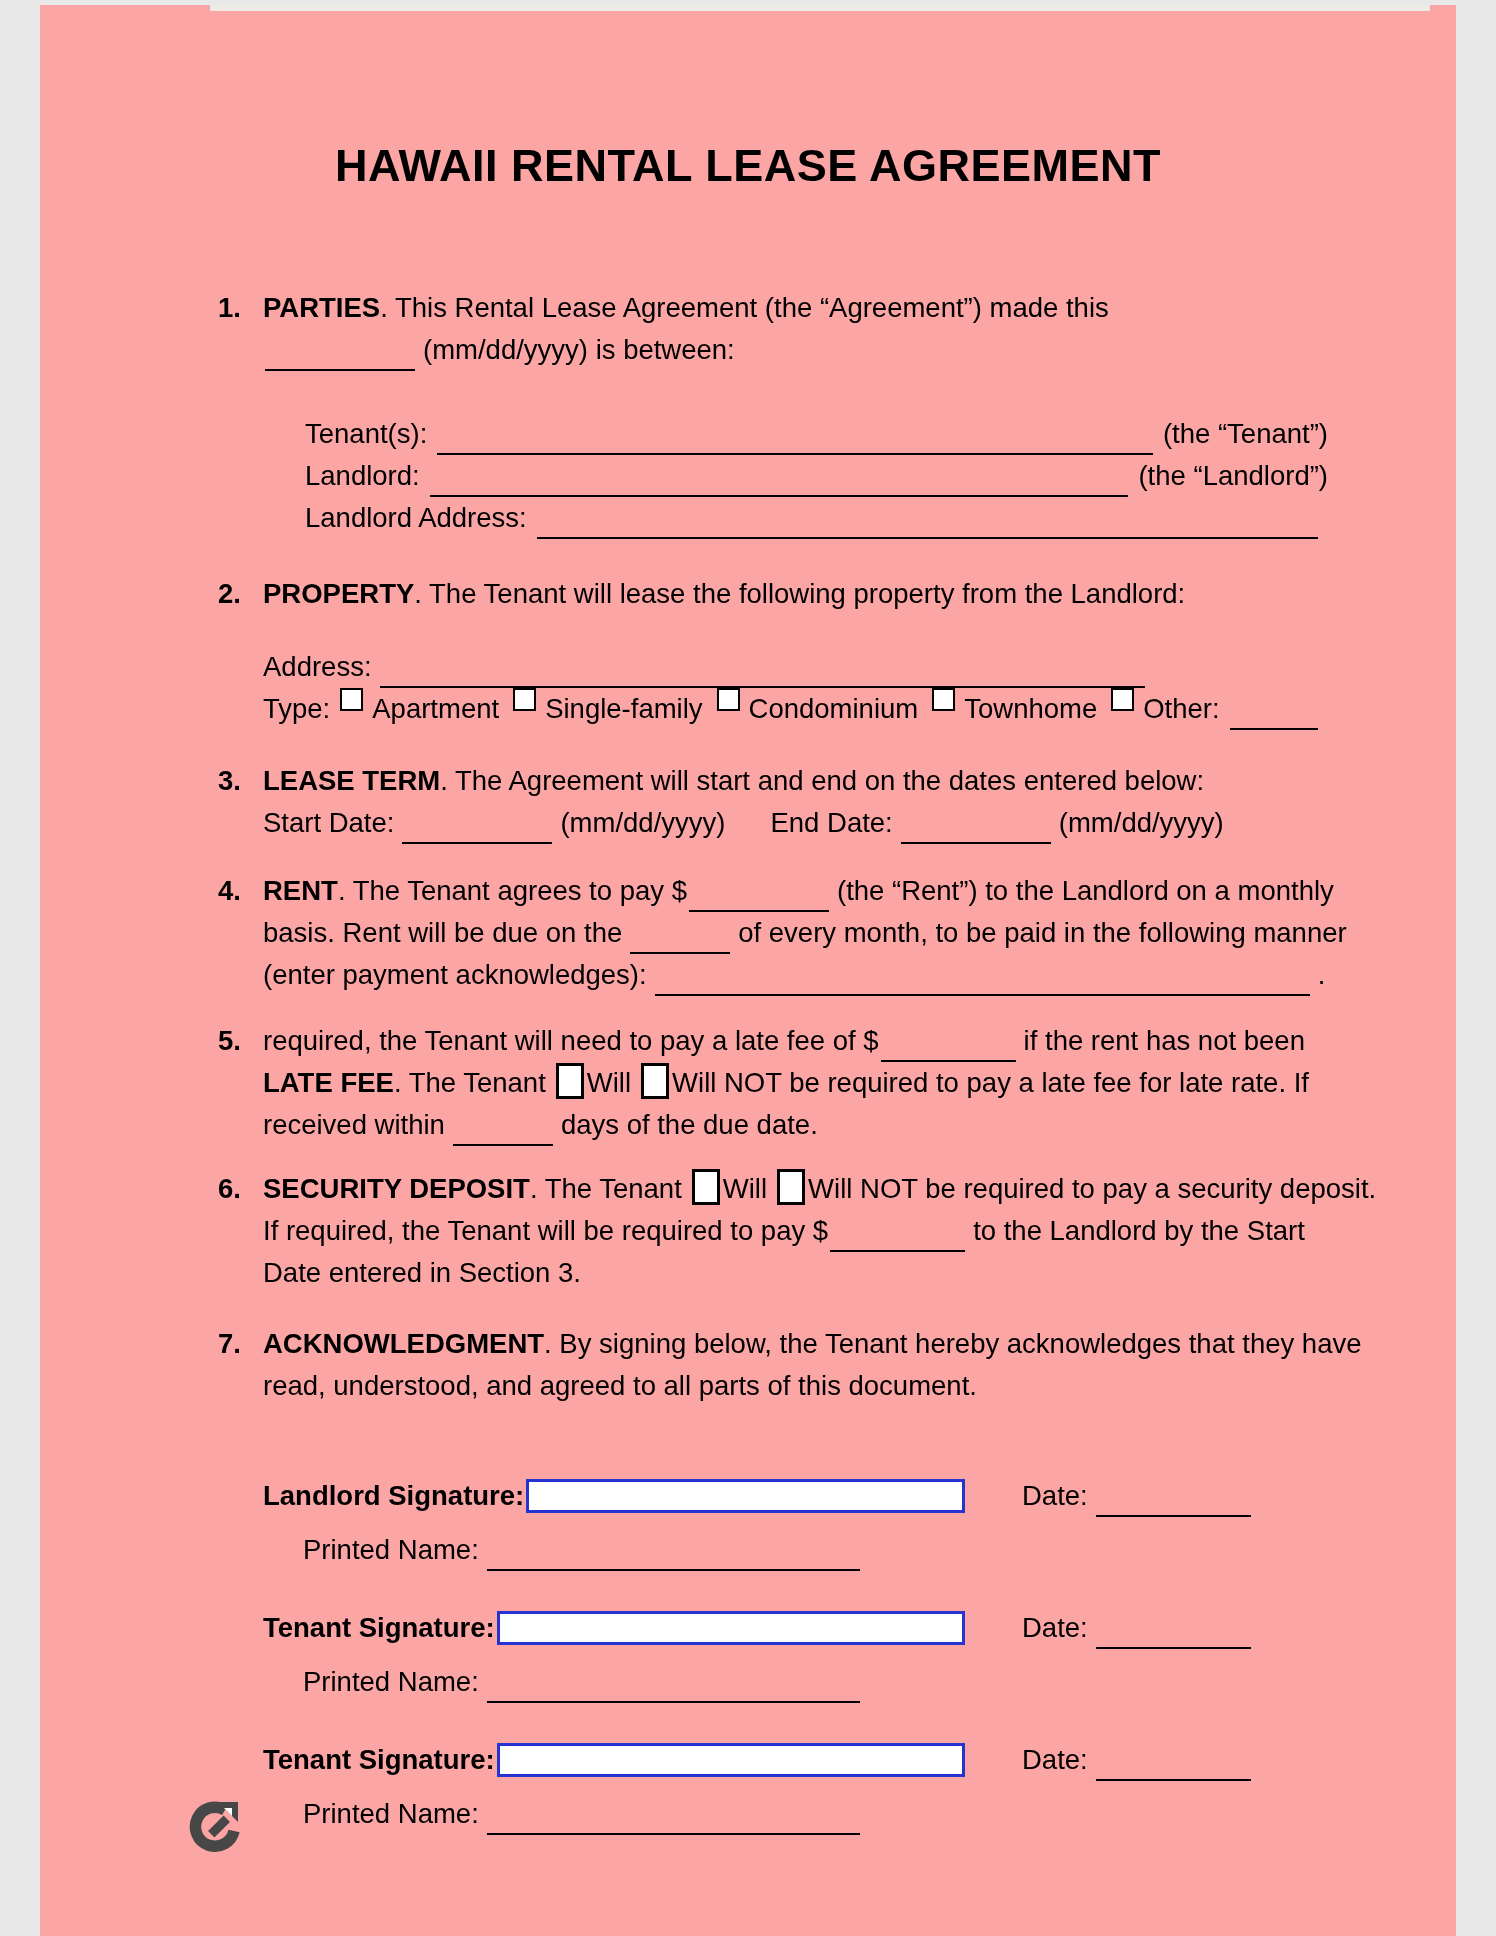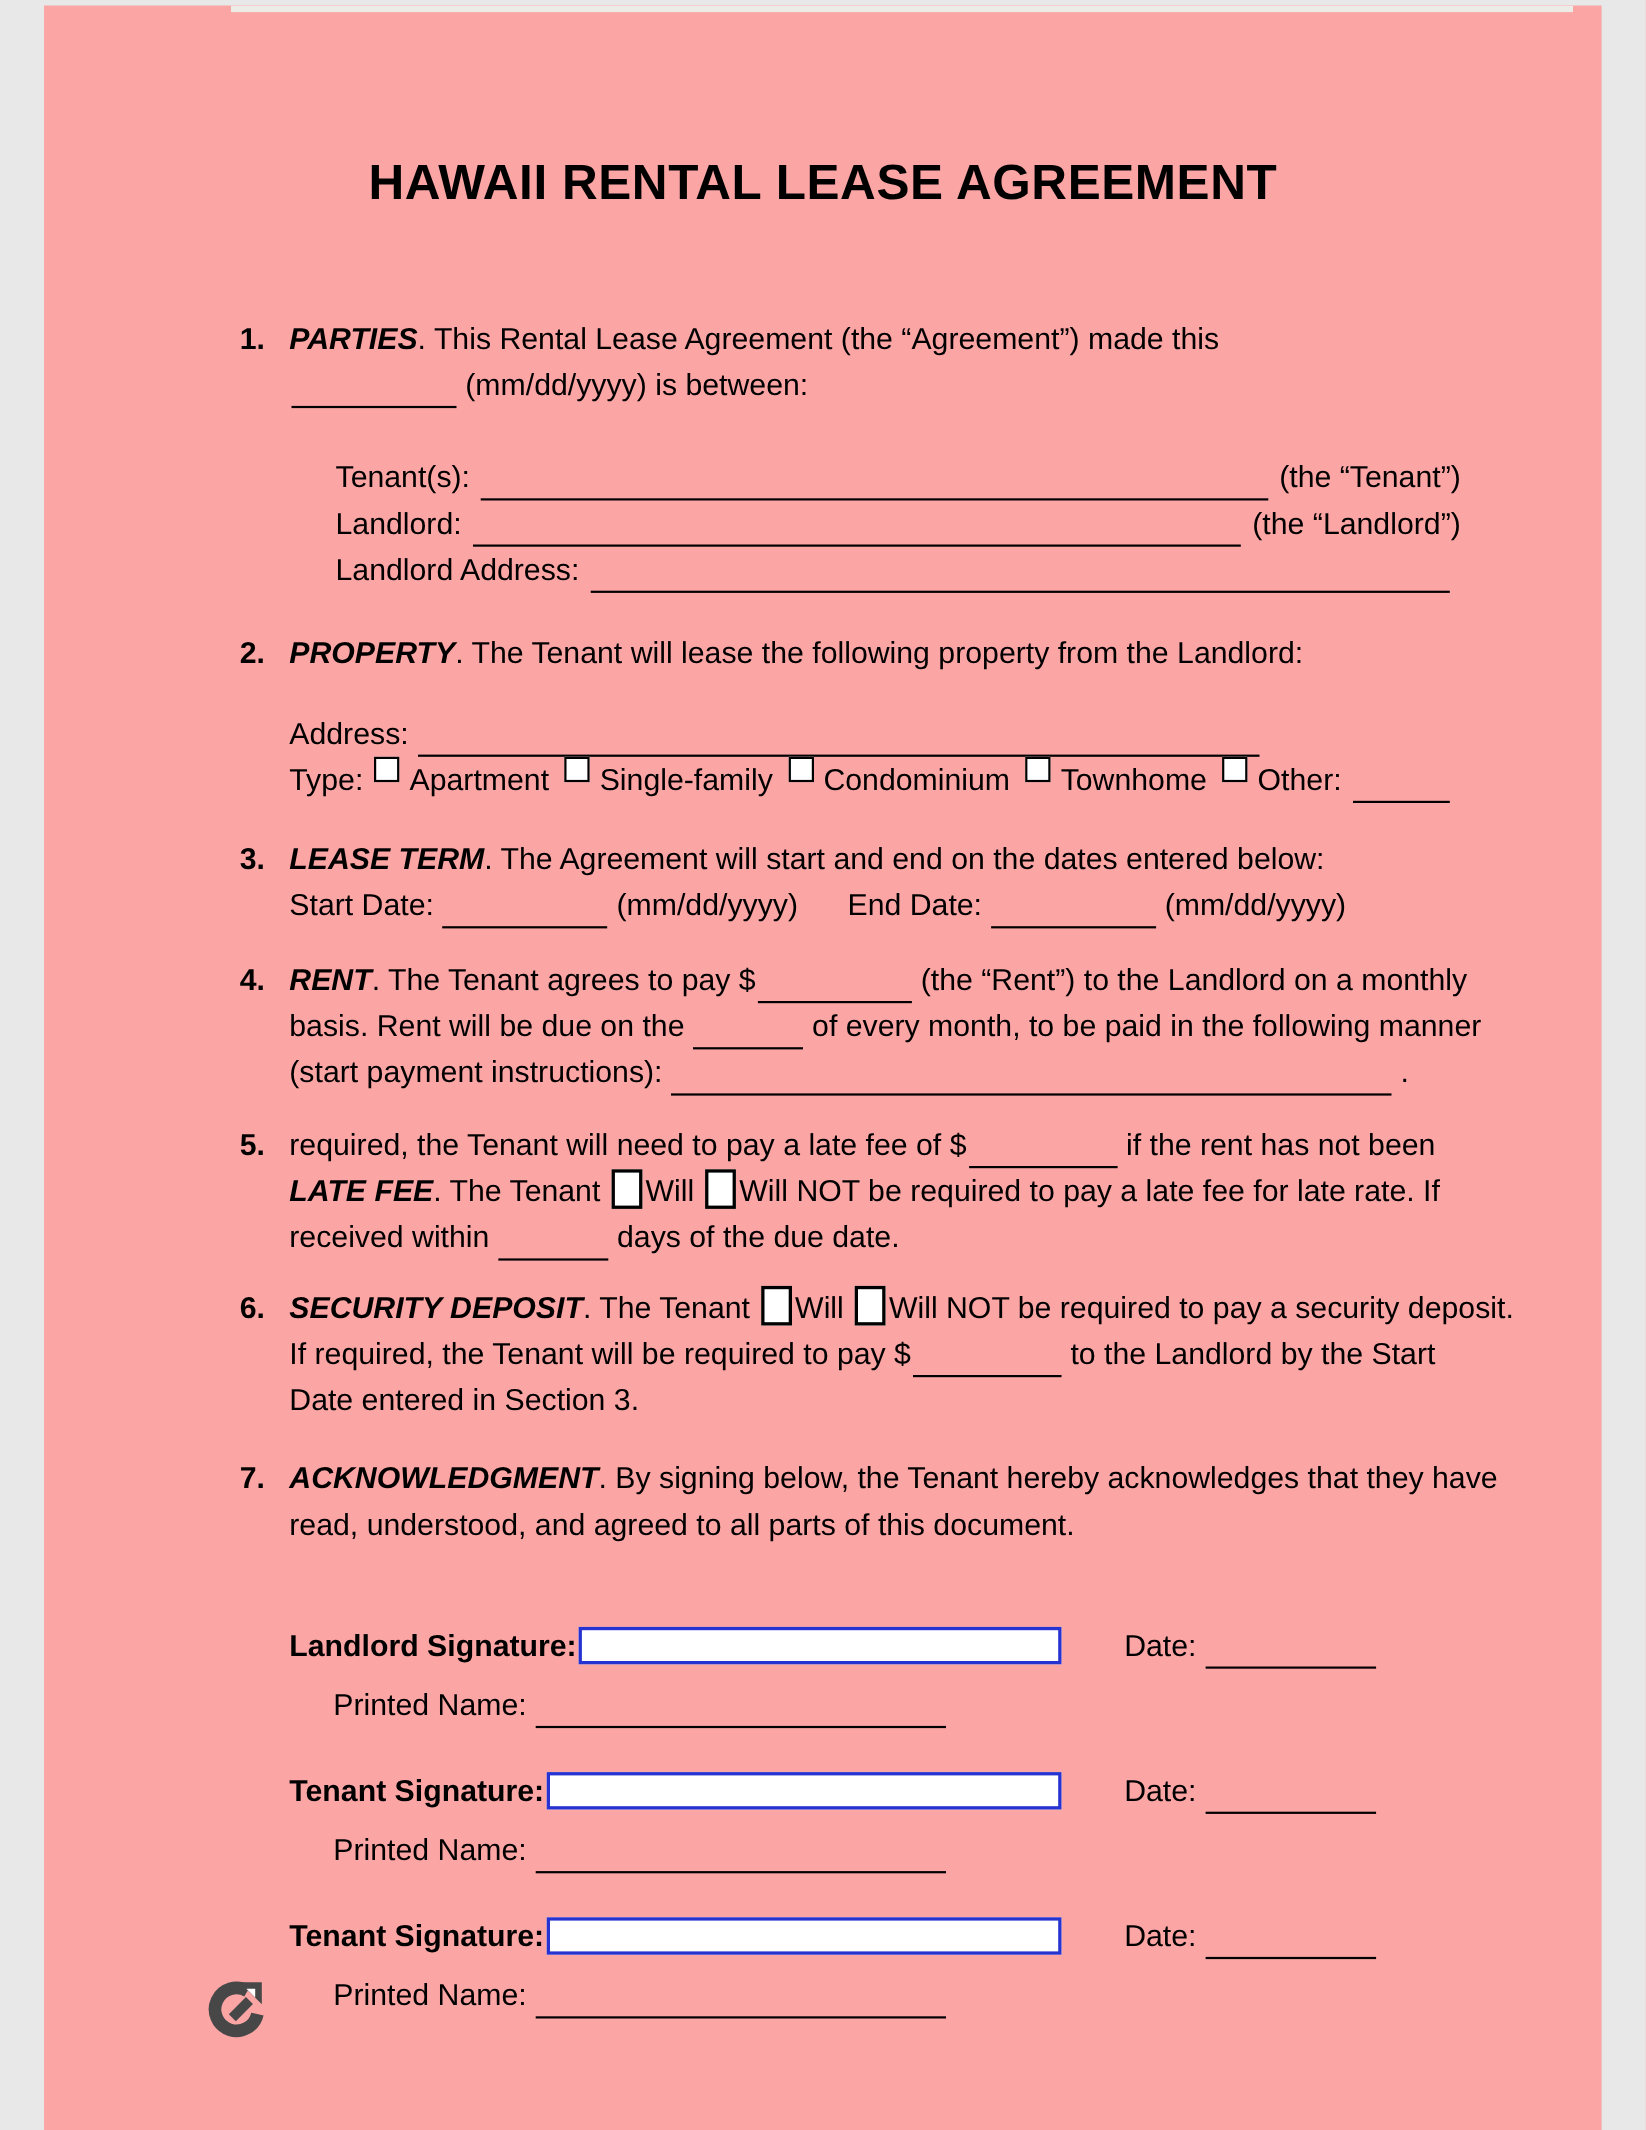--- a/index.html
+++ b/index.html
@@ -20,21 +20,21 @@
     text-align:center;
     font-weight:bold;
     font-size:45px;
     line-height:50px;
     letter-spacing:.5px;
   }
   .content{margin-left:178px;width:1110px;}
   .section{display:flex;}
   .num{flex:none;width:45px;font-weight:bold;}
   .sec-body{flex:1;min-width:0;}
-  .b{font-weight:bold;font-style:italic;}
+  .b{font-weight:bold;}
   .line{white-space:nowrap;}
   .row-flex{display:flex;align-items:flex-start;white-space:nowrap;}
   .indent1{margin-left:42px;}
 
   
   .blank{
     display:inline-block;
     border-bottom:2.5px solid #000;
     height:34px;
     vertical-align:bottom;
@@ -157,21 +157,21 @@
           <span>Start Date:</span><span class="blank bl-150"></span><span>(mm/dd/yyyy)</span><span class="gap-end">End Date:</span><span class="blank bl-150"></span><span>(mm/dd/yyyy)</span>
         </div>
       </div>
     </div>
 
     <div class="section s4">
       <div class="num">4.</div>
       <div class="sec-body">
         <div class="line"><span class="b">RENT</span><span>. The Tenant agrees to pay $</span><span class="blank bl-140 ml2"></span><span>(the “Rent”) to the Landlord on a monthly</span></div>
         <div class="line"><span>basis. Rent will be due on the</span><span class="blank bl-100"></span><span>of every month, to be paid in the following manner</span></div>
-        <div class="line"><span>(start payment instructions):</span><span class="blank bl-655"></span><span>.</span></div>
+        <div class="line"><span>(enter payment acknowledges):</span><span class="blank bl-655"></span><span>.</span></div>
       </div>
     </div>
 
     <div class="section s5">
       <div class="num">5.</div>
       <div class="sec-body">
         <div class="line"><span>required, the Tenant will need to pay a late fee of $</span><span class="blank bl-135 ml2"></span><span>if the rent has not been</span></div>
         <div class="line">
           <span class="b">LATE FEE</span><span>. The Tenant</span><span class="cbig"></span><span>Will</span><span class="cbig"></span><span>Will NOT</span> <span>be required to pay a late fee for late rate. If</span>
         </div>

